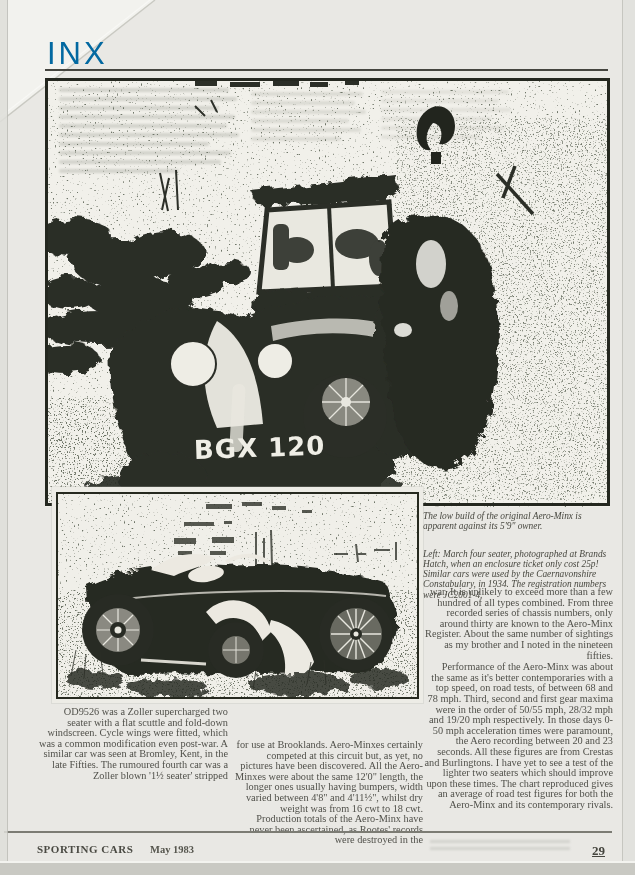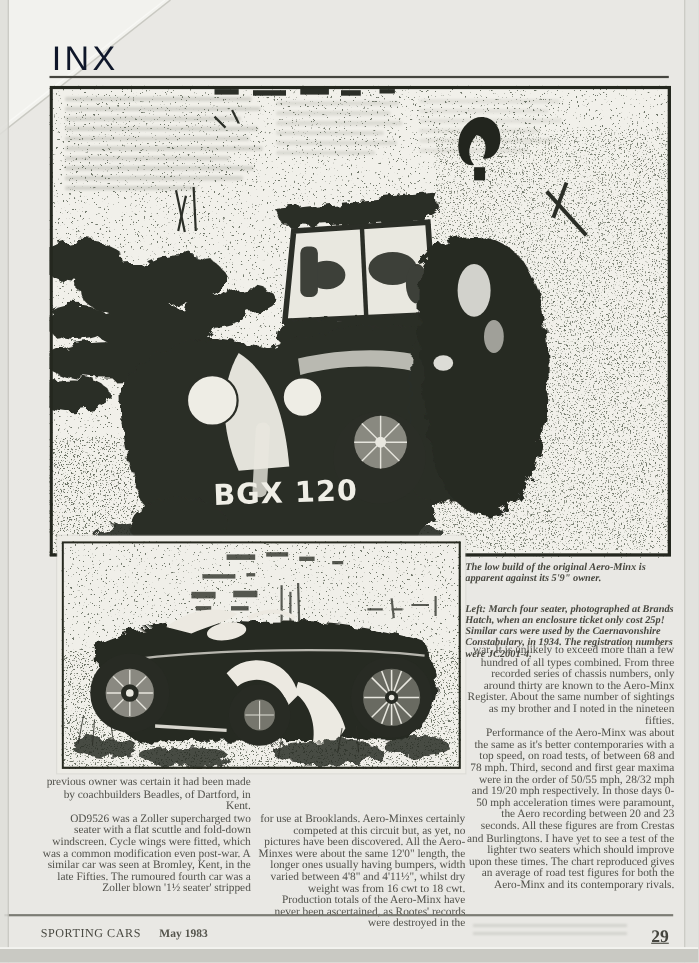--- a/index.html
+++ b/index.html
@@ -3,44 +3,44 @@
 <meta charset="utf-8">
 <style>
   html,body{margin:0;padding:0;background:#d6d6d1;}
   .page{position:relative;width:635px;height:875px;background:#e9e8e4;overflow:hidden;
         font-family:"Liberation Serif",serif;color:#4f4f47;}
   .abs{position:absolute;}
   
   .fold-svg{left:0;top:0;}
   
   .page-title{left:47px;top:36px;font-family:"Liberation Sans",sans-serif;
-      font-size:31px;letter-spacing:3px;color:#0f172a;font-weight:400;}
+      font-size:31px;letter-spacing:3px;color:#0369a1;font-weight:400;}
   .title-rule{left:45px;top:69px;width:563px;height:2px;background:#45453f;}
   
   .main-photo{left:45px;top:78px;width:565px;height:429px;}
   .small-photo{left:52px;top:487px;width:371px;height:216px;background:#edece6;
       box-shadow:0 0 0 1px rgba(180,180,172,.25);z-index:5;}
   .small-photo svg{position:absolute;left:4px;top:5px;}
   
   .col{width:190px;font-size:10.3px;line-height:10.6px;text-align:right;color:#50504a;}
   .col p{margin:0;}
   .col p + p{text-indent:12px;margin-top:1px;font-family:Liberation Serif, serif;}
   .caption{left:423px;top:511px;width:192px;font-style:italic;font-size:9.4px;
-      line-height:10.3px;color:#47473f;font-weight:bold;}
+      line-height:10.3px;color:#47473f;}
   .caption p{margin:0;}
   .caption p + p{margin-top:17px;}
   .col-right{left:423px;top:587px;}
   .col-left{left:38px;top:707px;}
   .col-mid{left:233px;top:740px;}
   
   .footer-rule{left:4px;top:831px;width:608px;height:2px;background:#7c7c74;}
   .footer{left:37px;top:843px;font-size:11px;color:#4a4a43;}
-  .footer .mag{font-weight:normal;letter-spacing:.5px;}
+  .footer .mag{font-weight:bold;letter-spacing:.5px;}
   .footer .issue{margin-left:14px;font-weight:bold;font-size:10.5px;color:#55554d;}
-  .page-num{left:592px;top:843px;font-size:16px;font-weight:bold;color:#45453e;text-decoration:underline;}
+  .page-num{left:592px;top:843px;font-size:13px;font-weight:bold;color:#45453e;text-decoration:underline;}
   .ghost-footer{left:430px;top:840px;width:140px;height:12px;opacity:.22;filter:blur(1px);
       background:repeating-linear-gradient(#8a8a82 0 3px,transparent 3px 7px);}
   
   .edge-right{left:622px;top:0;width:13px;height:875px;background:#e2e2de;border-left:1px solid #c6c6c0;}
   .edge-left{left:0;top:0;width:7px;height:875px;background:#dfdfda;border-right:1px solid #bdbdb7;opacity:.85;}
   .edge-bottom{left:0;top:861px;width:635px;height:14px;
       background:linear-gradient(#f3f3ef 0 2px,#c9c9c3 2px 100%);z-index:9;}
 </style>
 </head>
 <body>
@@ -278,21 +278,20 @@
   <div class="abs caption">
     <p>The low build of the original Aero-Minx is apparent against its 5'9" owner.</p>
     <p>Left: March four seater, photographed at Brands Hatch, when an enclosure ticket only cost 25p! Similar cars were used by the Caernavonshire Constabulary, in 1934. The registration numbers were JC2001-4.</p>
   </div>
 
   <div class="abs col col-right">
     <p>war. It is unlikely to exceed more than a few hundred of all types combined. From three recorded series of chassis numbers, only around thirty are known to the Aero-Minx Register. About the same number of sightings as my brother and I noted in the nineteen fifties.</p>
     <p>Performance of the Aero-Minx was about the same as it's better contemporaries with a top speed, on road tests, of between 68 and 78 mph. Third, second and first gear maxima were in the order of 50/55 mph, 28/32 mph and 19/20 mph respectively. In those days 0-50 mph acceleration times were paramount, the Aero recording between 20 and 23 seconds. All these figures are from Crestas and Burlingtons. I have yet to see a test of the lighter two seaters which should improve upon these times. The chart reproduced gives an average of road test figures for both the Aero-Minx and its contemporary rivals.</p>
   </div>
   <div class="abs col col-left">
-    <p>previous owner was certain it had been made by coachbuilders Beadles, of Dartford, in Kent.</p>
     <p>OD9526 was a Zoller supercharged two seater with a flat scuttle and fold-down windscreen. Cycle wings were fitted, which was a common modification even post-war. A similar car was seen at Bromley, Kent, in the late Fifties. The rumoured fourth car was a Zoller blown '1½ seater' stripped</p>
   </div>
   <div class="abs col col-mid">
     <p>for use at Brooklands. Aero-Minxes certainly competed at this circuit but, as yet, no pictures have been discovered. All the Aero-Minxes were about the same 12'0" length, the longer ones usually having bumpers, width varied between 4'8" and 4'11½", whilst dry weight was from 16 cwt to 18 cwt. Production totals of the Aero-Minx have never been ascertained, as Rootes' records were destroyed in the</p>
   </div>
 
   <div class="abs ghost-footer"></div>
   <div class="abs footer-rule"></div>
   <div class="abs footer">
     <span class="mag">SPORTING CARS</span>

